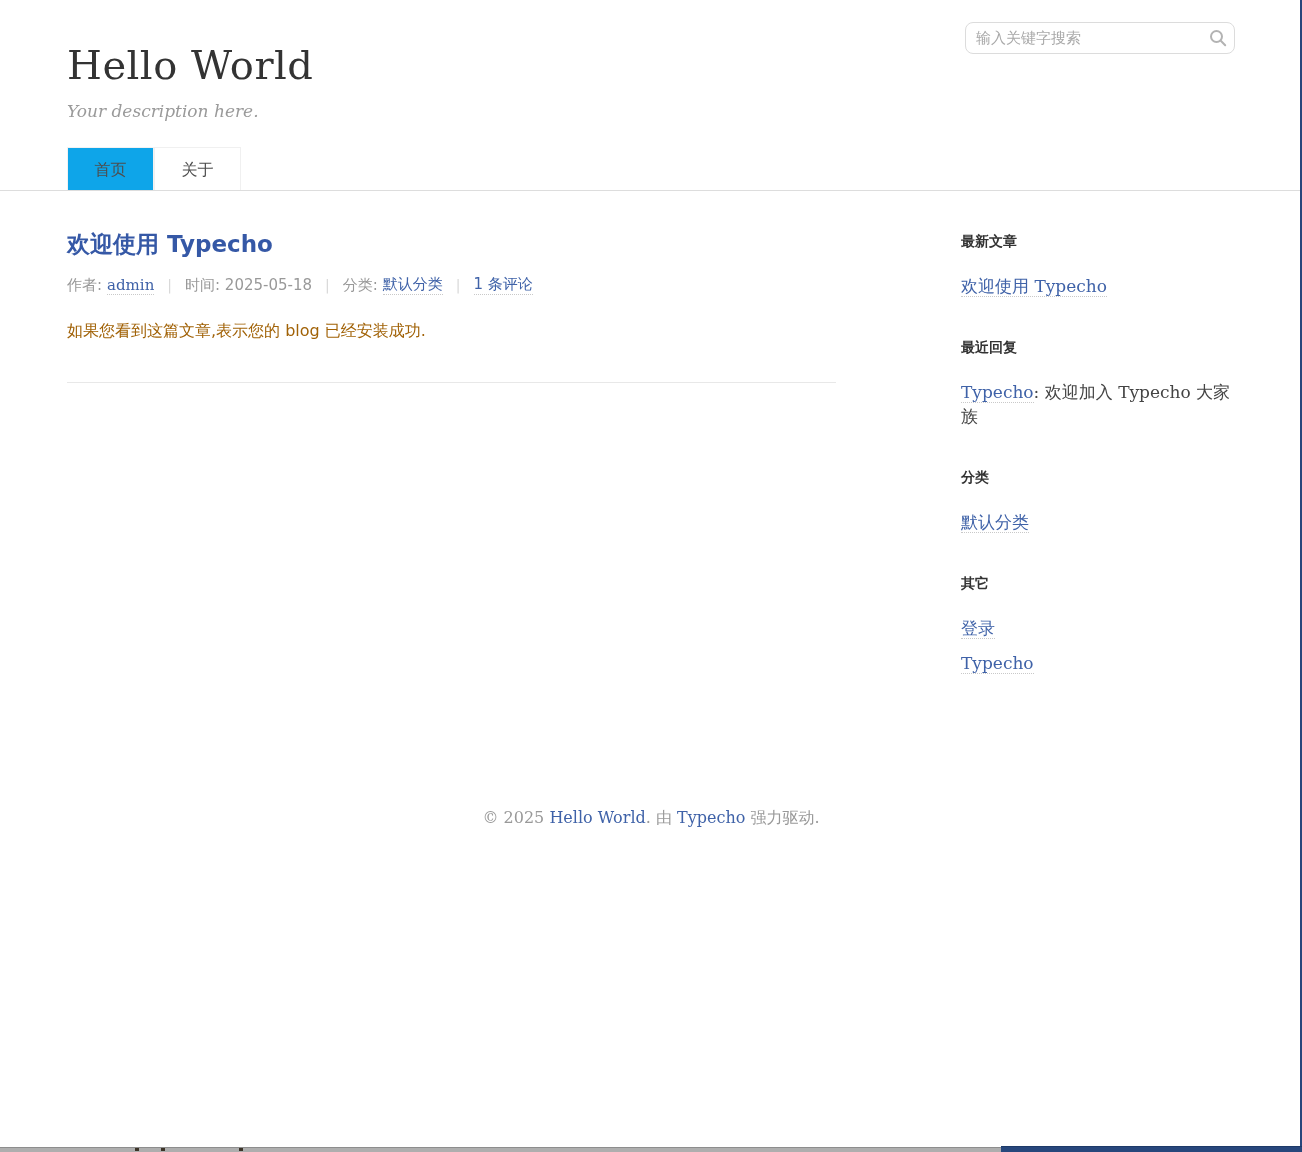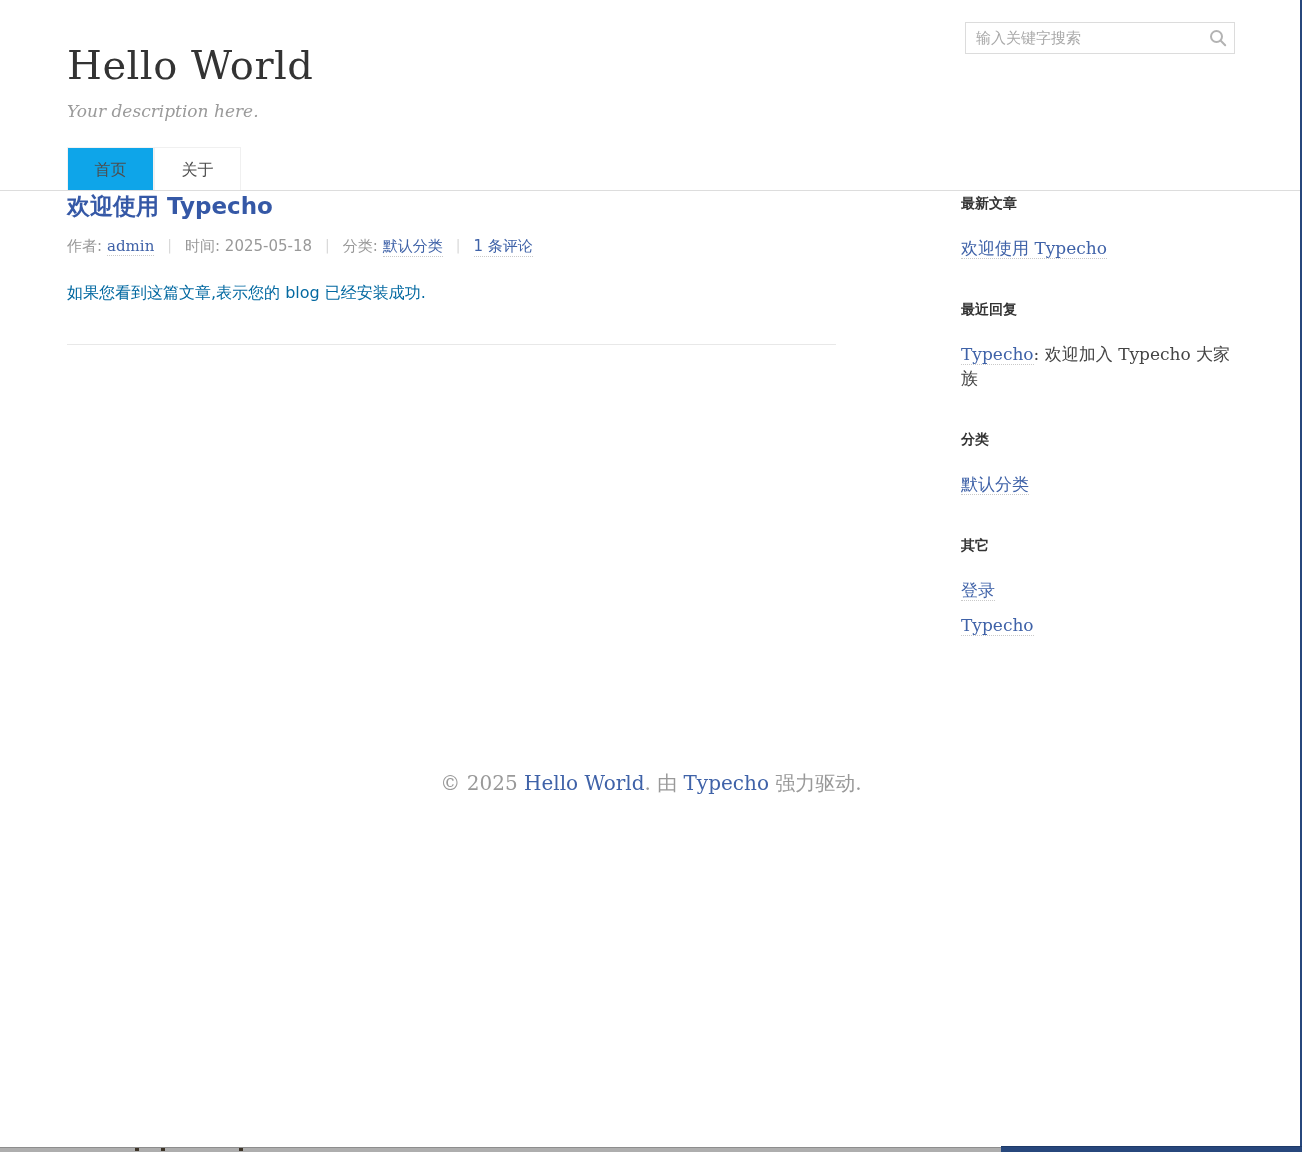--- a/index.html
+++ b/index.html
@@ -27,21 +27,21 @@
     font-style: italic; font-size: 17px; color: #9a9a9a;
   }
 
   
   .search-box {
     position: absolute; top: 22px; right: 0;
     width: 270px; height: 32px;
   }
   .search-input {
     width: 100%; height: 100%;
-    border: 1px solid #dcdcdc; border-radius: 0;
+    border: 1px solid #dcdcdc; border-radius: 8px;
     padding: 0 34px 0 10px;
     font-family: "DejaVu Sans", sans-serif;
     font-size: 15px; color: #c2410c; background: #fff;
     outline: none;
   }
   .search-input::placeholder { color: #a9a9a9; }
   .search-icon {
     position: absolute; right: 8px; top: 7px;
     width: 18px; height: 18px; cursor: pointer;
   }
@@ -54,48 +54,48 @@
     text-align: center;
     font-family: "DejaVu Sans", sans-serif;
     font-size: 16px; color: #4d4d4d;
     background: #ffffff;
     border: 1px solid #f0f0f0; border-bottom: none;
     cursor: pointer; text-decoration: none;
   }
   .nav-tab.active { background: #0ea5e9; border-color: #f2f2f2; }
 
   
-  .main-row { display: flex; }
+  .main-row { display: flex; margin-top: 38px; }
   .main-col { width: 769px; }
   .sidebar { width: 274px; margin-left: auto; padding-top: 4px; }
 
   
   .post-title {
     margin: 0;
     font-family: "DejaVu Sans", sans-serif;
     font-size: 23px; font-weight: bold; color: #3558a6;
     cursor: pointer;
   }
   .post-meta {
     margin-top: 15px;
     font-family: "DejaVu Sans", sans-serif;
     font-size: 15px; color: #999;
-    display: flex; align-items: flex-start;
+    display: flex; align-items: center;
   }
   .post-meta .sep { color: #d8d8d8; margin: 0 13px; font-size: 14px; }
   a.lnk, .lnk {
     color: #3f62a8; text-decoration: none; cursor: pointer;
     border-bottom: 1px dotted #c9c9c9;
   }
   .serif { font-family: "DejaVu Serif", serif; }
   .post-meta .lbl { margin-right: 5px; }
   .post-body {
     margin-top: 24px;
     font-family: "DejaVu Sans", sans-serif;
-    font-size: 16px; color: #0369a1; line-height: 1.5;
+    font-size: 16px; color: #a16207; line-height: 1.5;
   }
   .post-rule {
     margin-top: 39px; height: 0;
     border: none; border-top: 1px solid #e8e8e8;
   }
 
   
   .widget { margin-bottom: 41px; }
   .widget-title {
     margin: 0 0 23px;
@@ -103,21 +103,21 @@
     font-size: 14px; font-weight: bold; color: #333;
   }
   .widget-link-row { margin-bottom: 11px; line-height: 24px; font-size: 17px; }
   .widget-link-row:last-child { margin-bottom: 0; }
   .widget a.lnk { font-family: "DejaVu Serif", serif; }
   .comment-rest { color: #444; font-family: "DejaVu Serif", serif; font-size: 17px; }
 
   
   .site-footer {
     margin-top: 92px; text-align: center;
-    font-size: 20px; color: #999;
+    font-size: 16px; color: #999;
   }
   .site-footer a.lnk { border-bottom: none; }
 
   
   .window-edge-right {
     position: absolute; top: 0; right: 0;
     width: 2px; height: 1152px; background: #27477c;
   }
   .taskbar-strip-gray {
     position: absolute; left: 0; bottom: 0;

